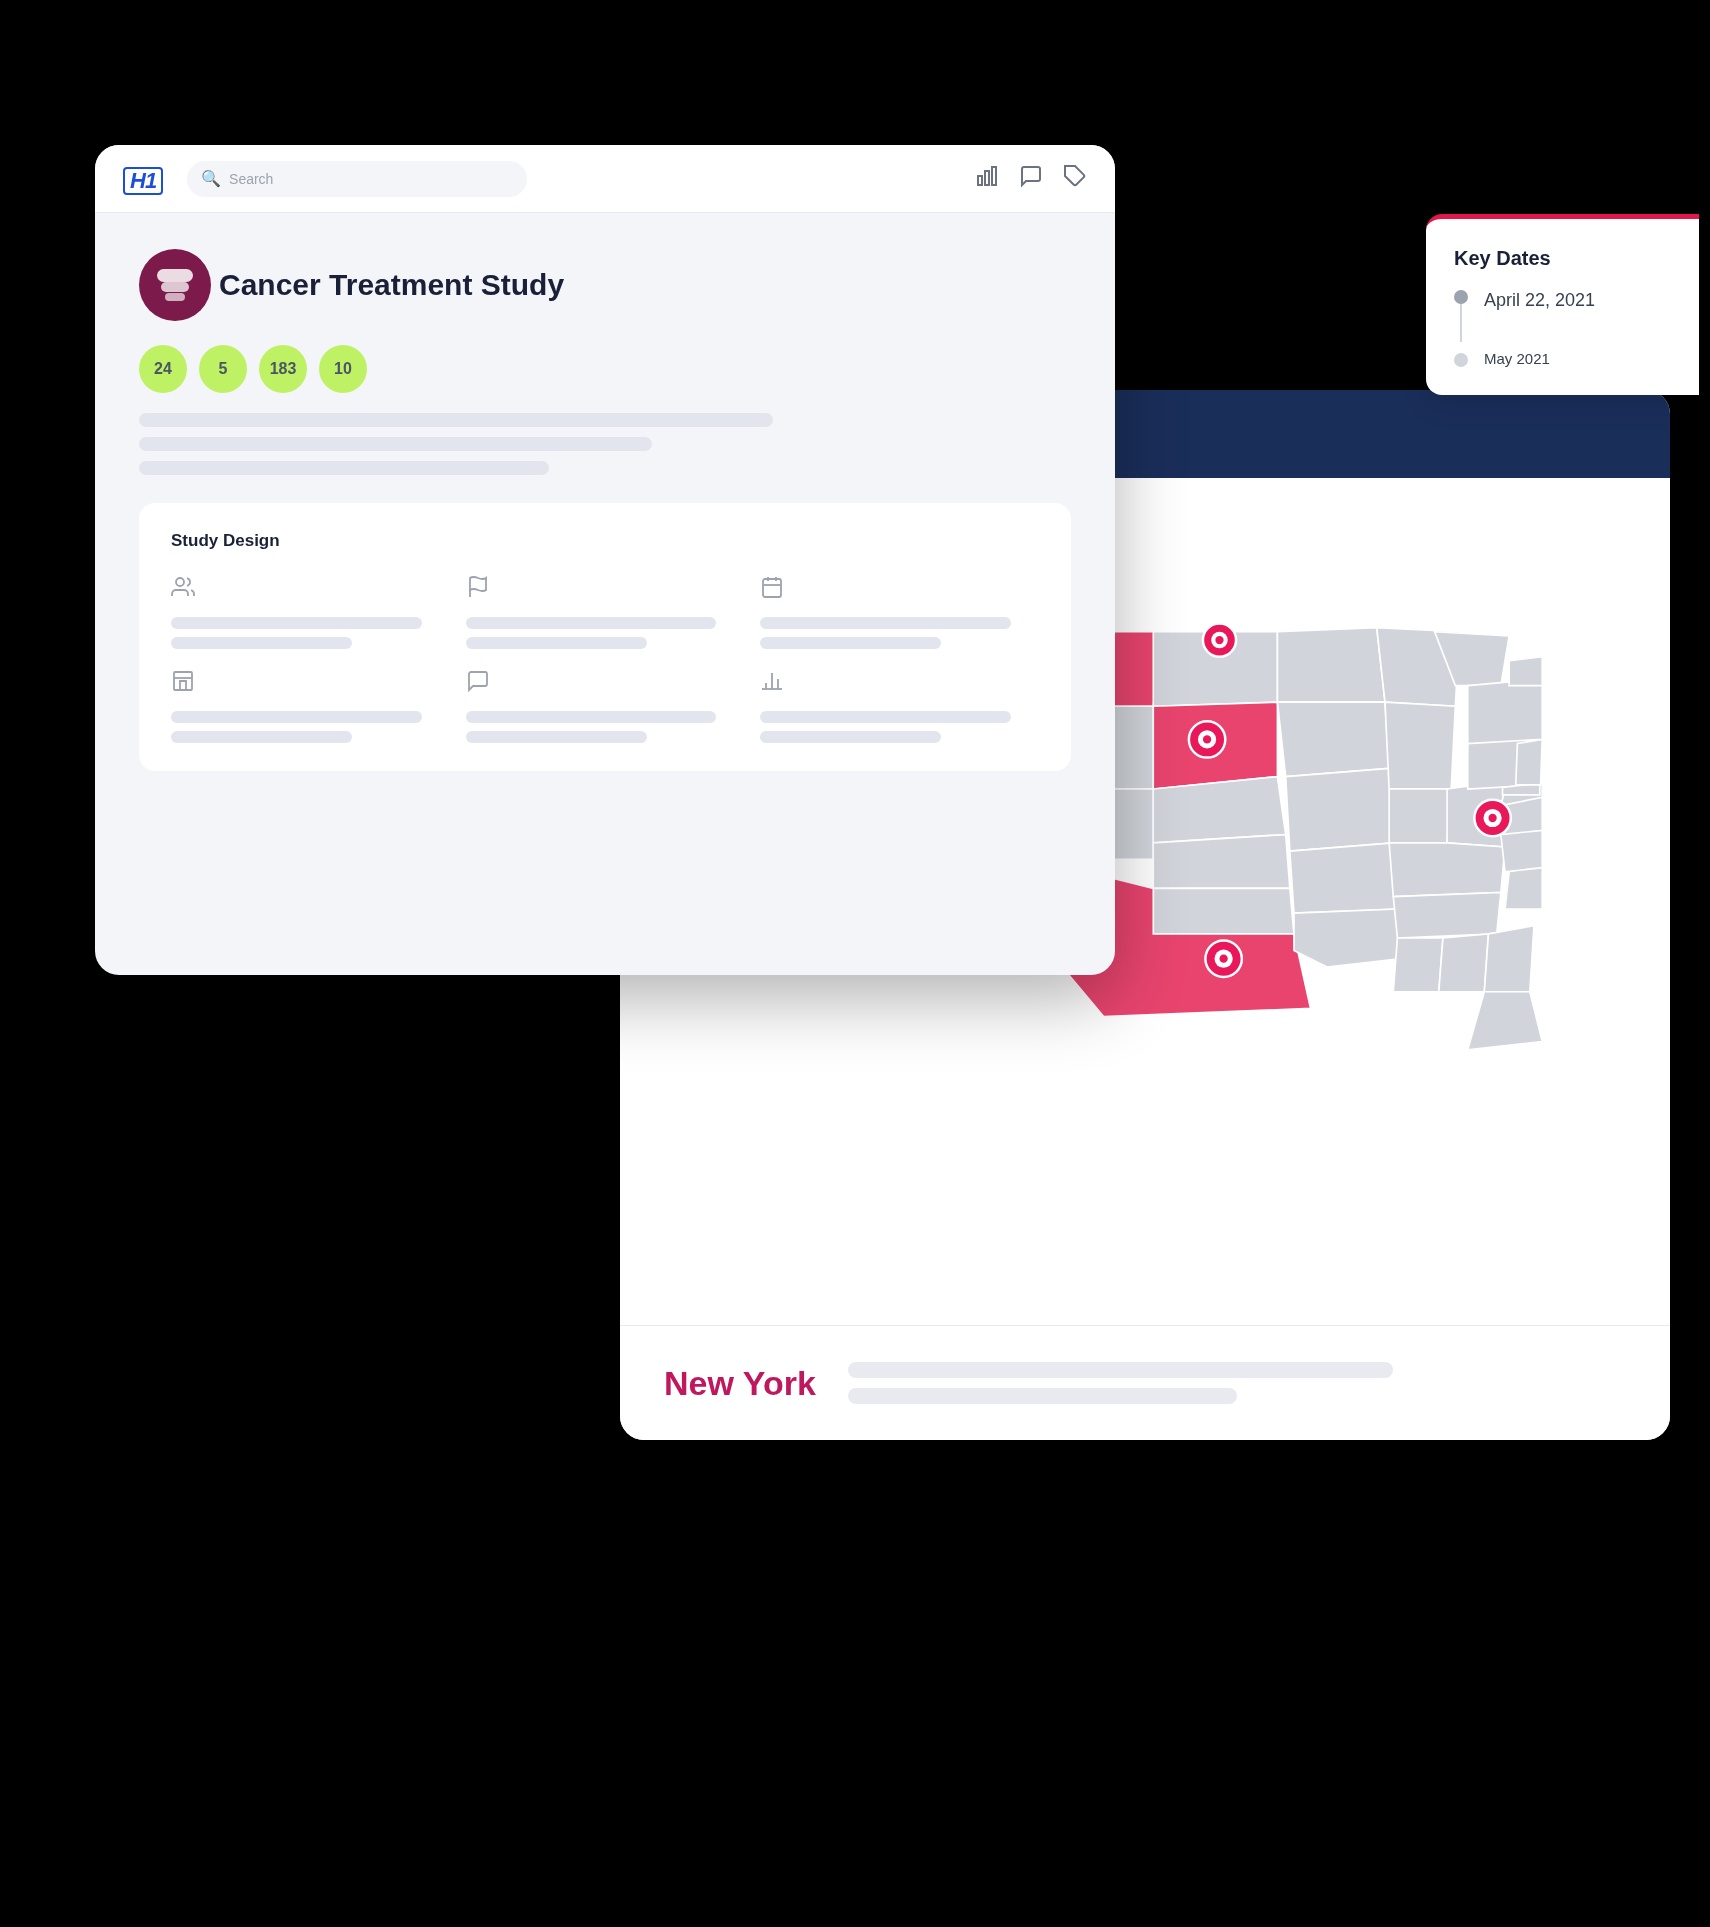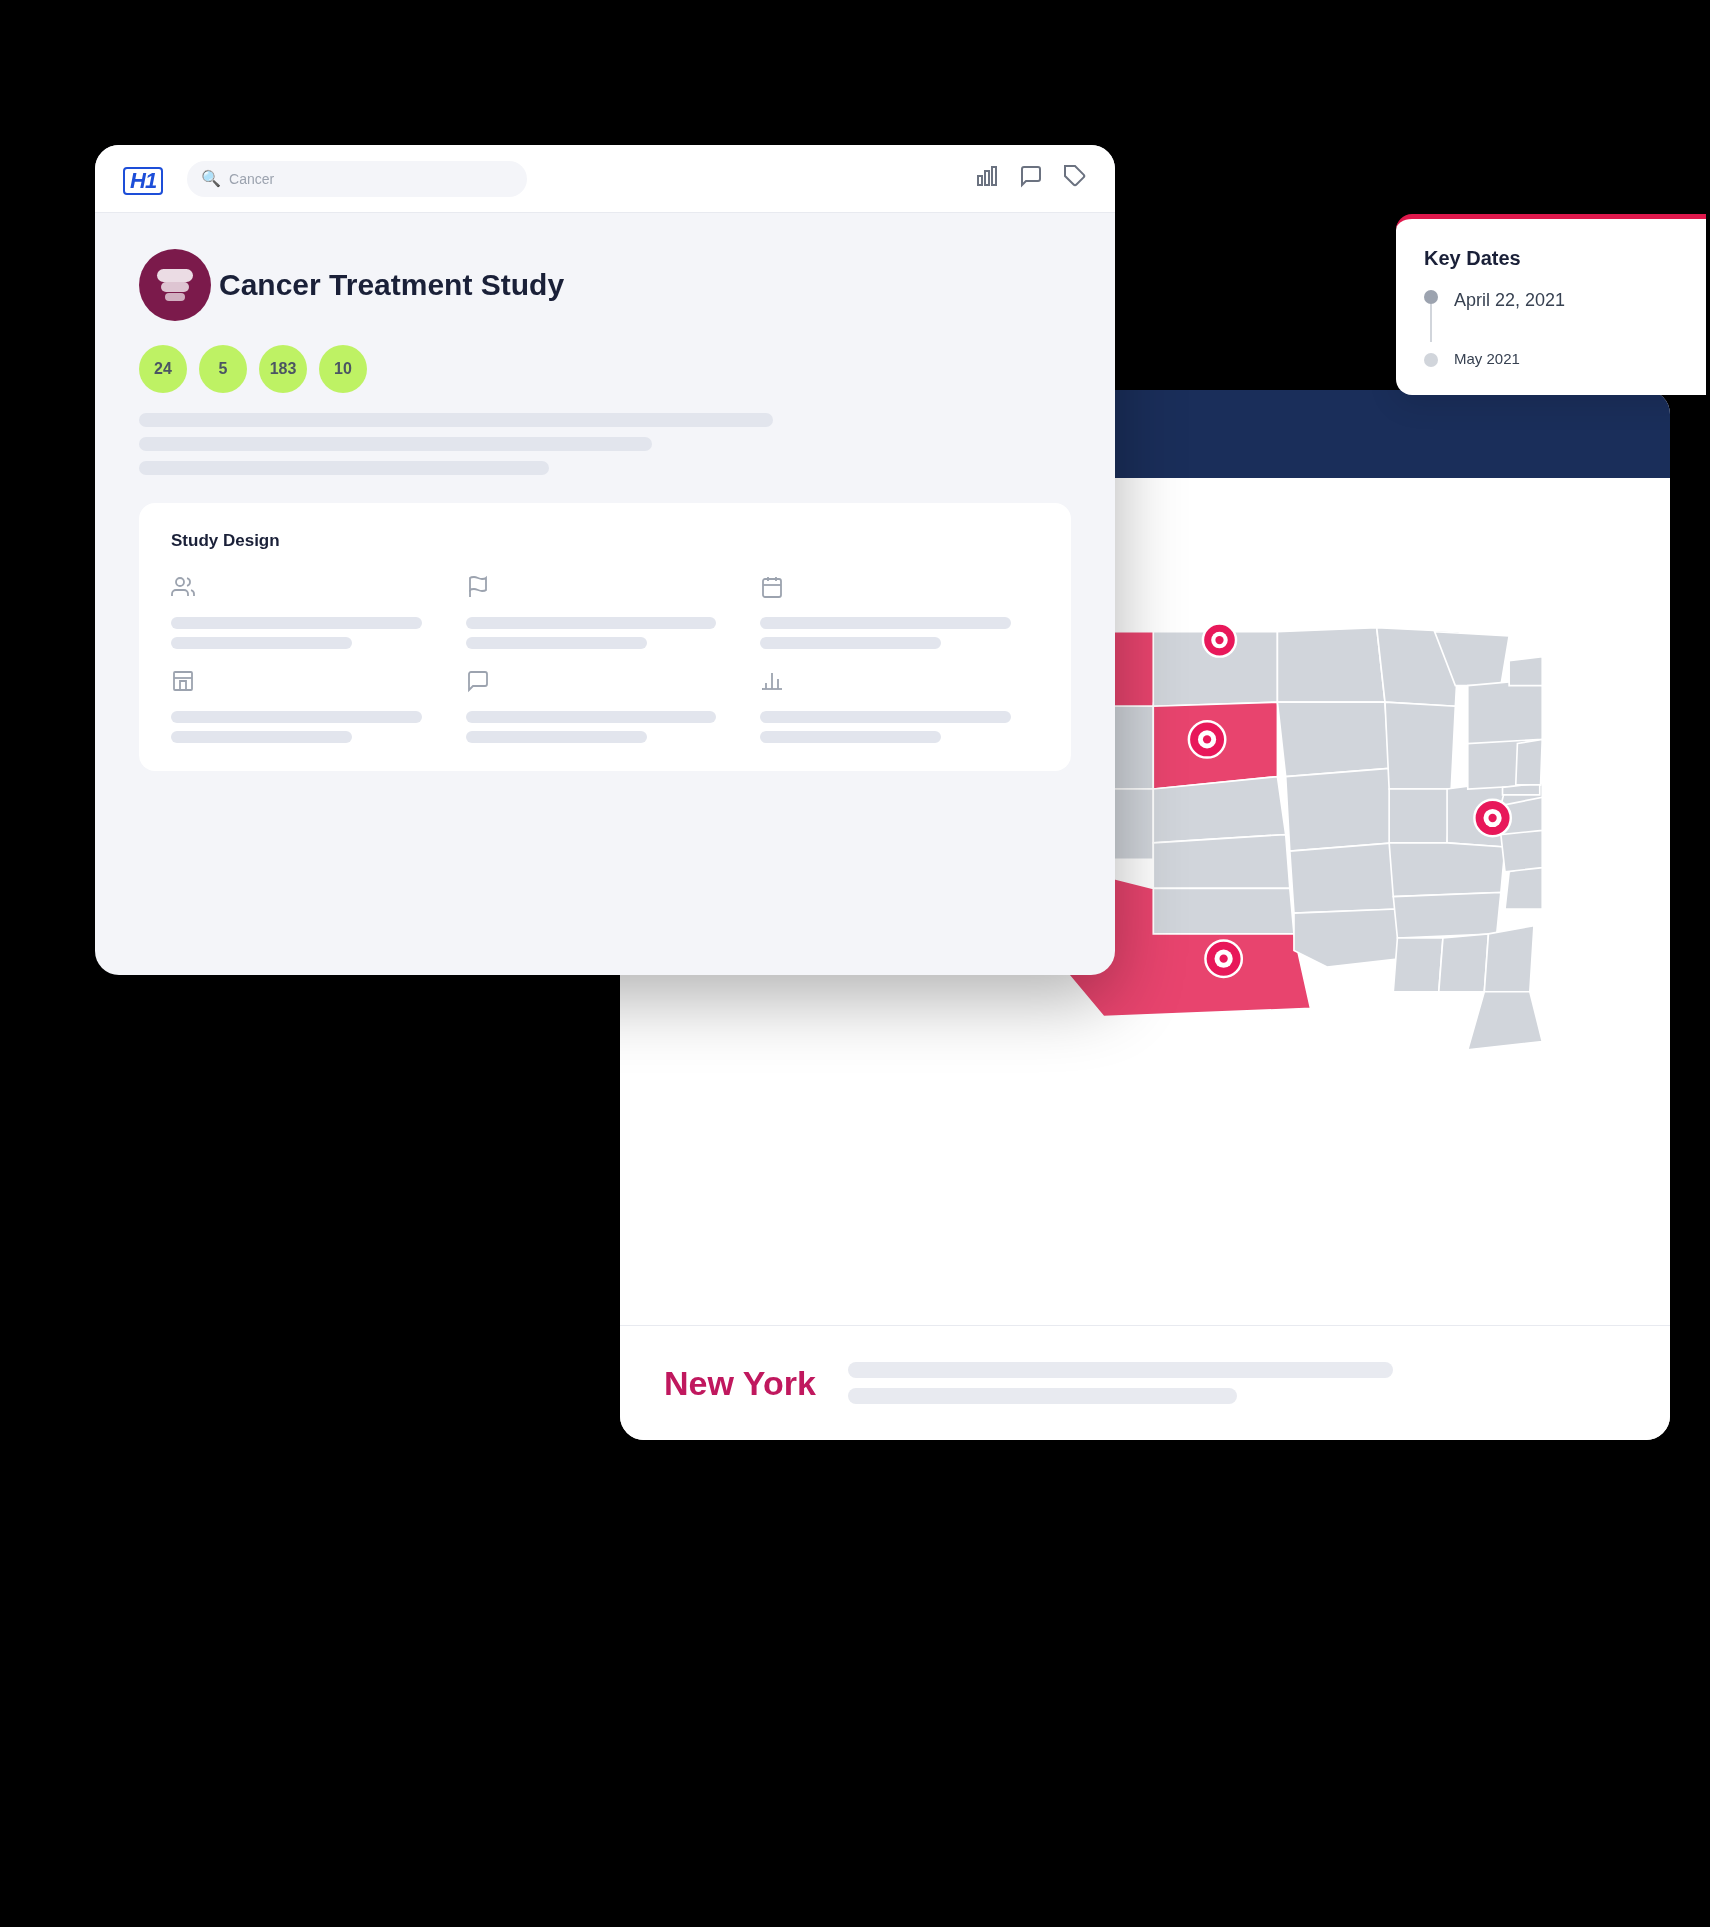--- a/index.html
+++ b/index.html
@@ -205,22 +205,22 @@
     .sk-line {
       height: 14px;
       background: #e2e5ed;
       border-radius: 7px;
     }
 
     
     .key-dates-card {
       position: absolute;
       top: 214px;
-      right: 4px;
-      width: 310px;
+      right: 11px;
+      width: 273px;
       background: #fff;
       border-radius: 16px 0 0 16px;
       box-shadow: 0 8px 30px rgba(0,0,0,0.12);
       padding: 28px 28px;
       z-index: 3;
       border-top: 5px solid #e0184c;
     }
     .key-dates-title {
       font-size: 20px;
       font-weight: 700;
@@ -418,21 +418,21 @@
 </div>
 
 <div class="card-front">
 
   <div class="browser-bar">
     <div class="h1-logo">
       <span style="display:inline-flex;align-items:center;justify-content:center;border:2.5px solid #1d4ed8;border-radius:4px;padding:1px 5px;font-size:22px;font-weight:900;color:#1d4ed8;font-style:italic;line-height:1;">H1</span>
     </div>
     <div class="search-bar">
       <span class="search-icon-small">🔍</span>
-      <span class="search-placeholder">Cancer</span>
+      <span class="search-placeholder">Search</span>
     </div>
     <div class="browser-icons">
       <span class="browser-icon">
         <svg width="24" height="24" viewBox="0 0 24 24" fill="none" stroke="#6b7280" stroke-width="2">
           <rect x="3" y="12" width="4" height="9"></rect>
             <rect x="10" y="7" width="4" height="14"></rect>
             <rect x="17" y="3" width="4" height="18"></rect>
         </svg>
       </span>
       <span class="browser-icon">

